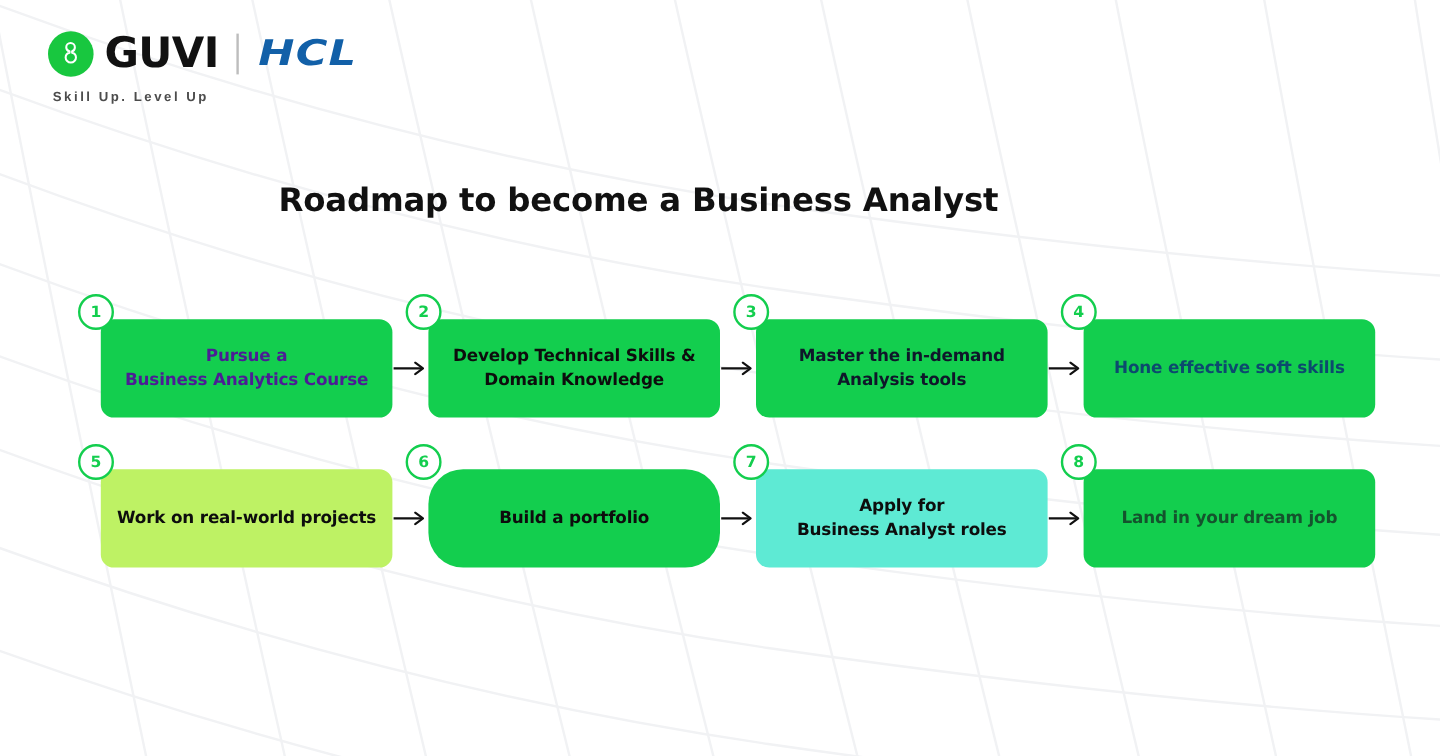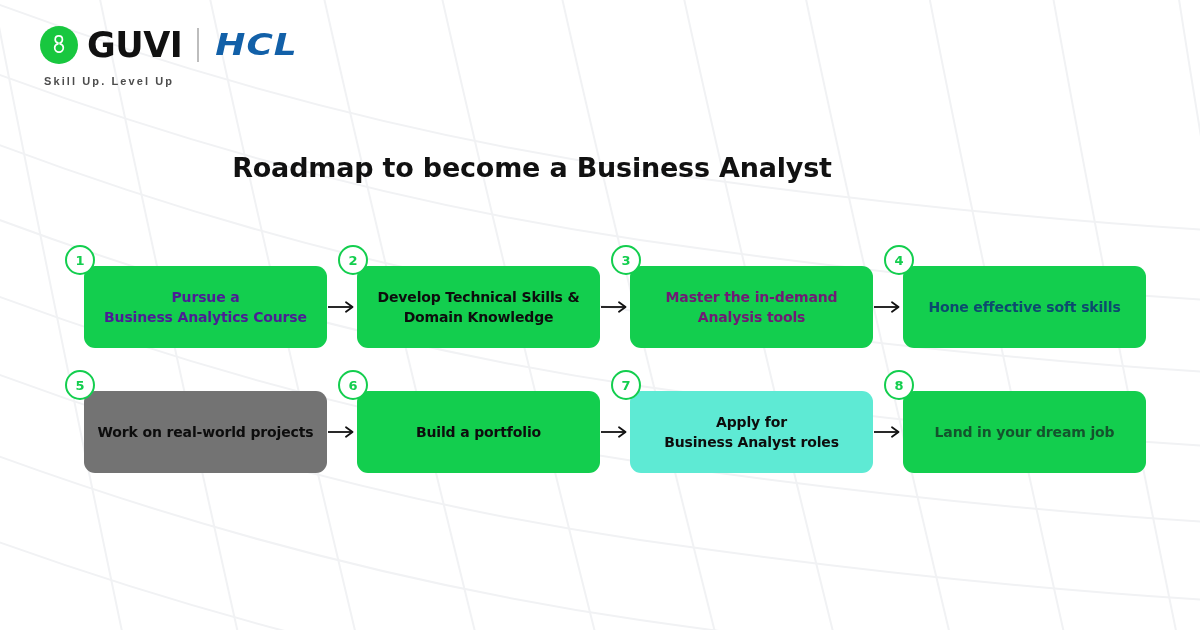--- a/index.html
+++ b/index.html
@@ -229,47 +229,47 @@
 Domain Knowledge</div>
       </div>
       <div class="step-badge" style="border-color: rgb(19, 206, 78); color: rgb(19, 206, 78);">2</div>
     </div>
     <svg class="step-arrow" viewBox="0 0 32 12" style="left: 600px; top: 301px;">
       <line x1="1" y1="6" x2="24" y2="6" stroke="#111111" stroke-width="1.8"></line>
       <polyline points="19,1.2 25.5,6 19,10.8" fill="none" stroke="#111111" stroke-width="1.8" stroke-linecap="round" stroke-linejoin="round"></polyline>
     </svg>
     <div class="step" style="left: 630px; top: 266px;">
       <div class="step-card" style="background: rgb(19, 206, 78);">
-        <div class="step-label" style="color: #701a75;">Master the in-demand
+        <div class="step-label" style="color: #0f172a;">Master the in-demand
 Analysis tools</div>
       </div>
       <div class="step-badge" style="border-color: rgb(19, 206, 78); color: rgb(19, 206, 78);">3</div>
     </div>
     <svg class="step-arrow" viewBox="0 0 32 12" style="left: 873px; top: 301px;">
       <line x1="1" y1="6" x2="24" y2="6" stroke="#111111" stroke-width="1.8"></line>
       <polyline points="19,1.2 25.5,6 19,10.8" fill="none" stroke="#111111" stroke-width="1.8" stroke-linecap="round" stroke-linejoin="round"></polyline>
     </svg>
     <div class="step" style="left: 903px; top: 266px;">
       <div class="step-card" style="background: rgb(19, 206, 78);">
         <div class="step-label" style="color: #0c4a6e;">Hone effective soft skills</div>
       </div>
       <div class="step-badge" style="border-color: rgb(19, 206, 78); color: rgb(19, 206, 78);">4</div>
     </div>
     <div class="step" style="left: 84px; top: 391px;">
-      <div class="step-card" style="background: #737373;">
+      <div class="step-card" style="background: #bef264;">
         <div class="step-label" style="color: rgb(13, 13, 13);">Work on real-world projects</div>
       </div>
       <div class="step-badge" style="border-color: rgb(19, 206, 78); color: rgb(19, 206, 78);">5</div>
     </div>
     <svg class="step-arrow" viewBox="0 0 32 12" style="left: 327px; top: 426px;">
       <line x1="1" y1="6" x2="24" y2="6" stroke="#111111" stroke-width="1.8"></line>
       <polyline points="19,1.2 25.5,6 19,10.8" fill="none" stroke="#111111" stroke-width="1.8" stroke-linecap="round" stroke-linejoin="round"></polyline>
     </svg>
     <div class="step" style="left: 357px; top: 391px;">
-      <div class="step-card" style="background: rgb(19, 206, 78);">
+      <div class="step-card" style="background: rgb(19, 206, 78); border-radius: 29px;">
         <div class="step-label" style="color: rgb(13, 13, 13);">Build a portfolio</div>
       </div>
       <div class="step-badge" style="border-color: rgb(19, 206, 78); color: rgb(19, 206, 78);">6</div>
     </div>
     <svg class="step-arrow" viewBox="0 0 32 12" style="left: 600px; top: 426px;">
       <line x1="1" y1="6" x2="24" y2="6" stroke="#111111" stroke-width="1.8"></line>
       <polyline points="19,1.2 25.5,6 19,10.8" fill="none" stroke="#111111" stroke-width="1.8" stroke-linecap="round" stroke-linejoin="round"></polyline>
     </svg>
     <div class="step" style="left: 630px; top: 391px;">
       <div class="step-card" style="background: #5eead4;">

